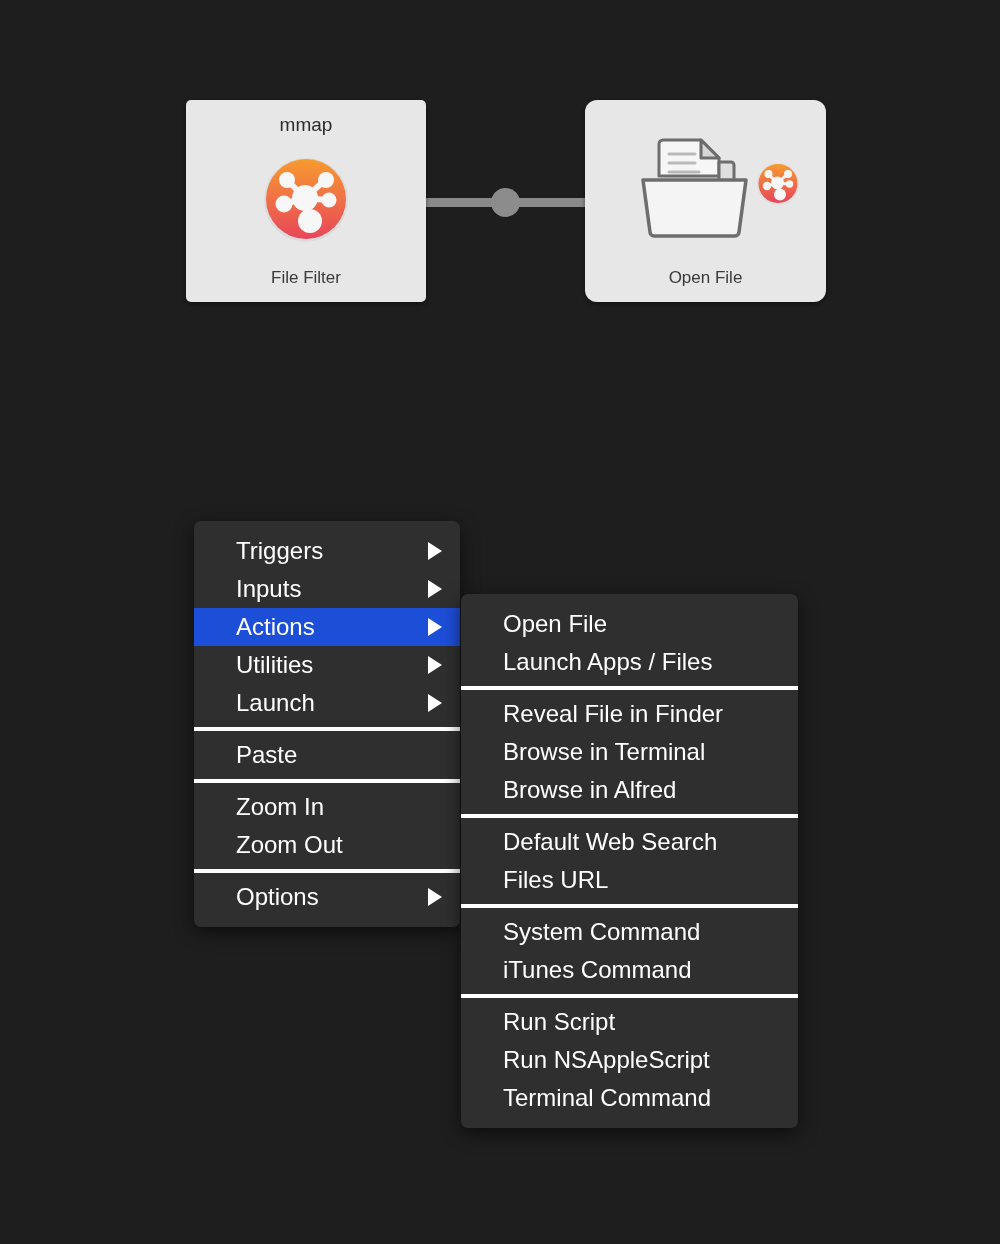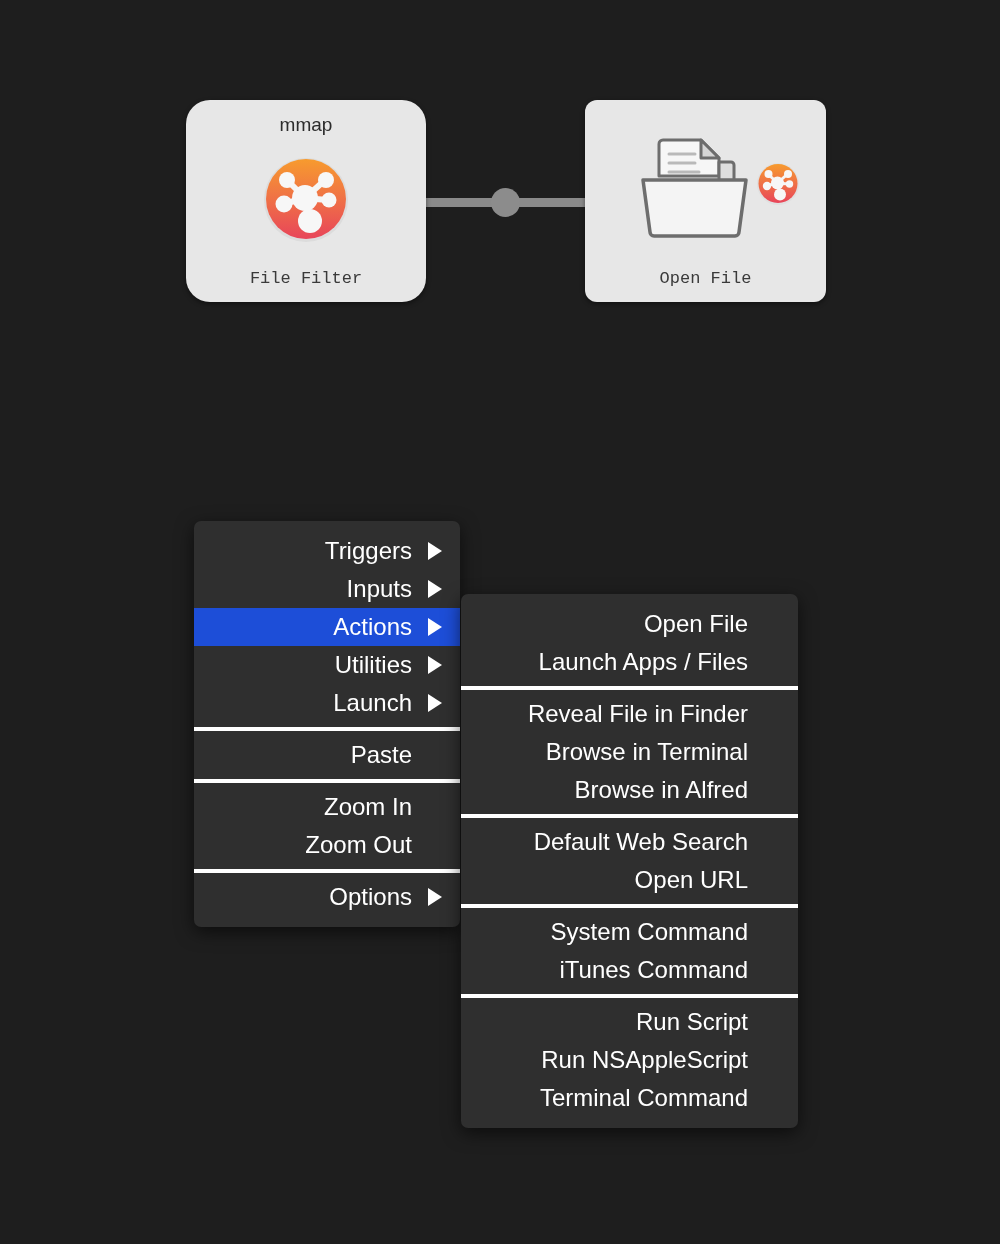--- a/index.html
+++ b/index.html
@@ -43,21 +43,21 @@
   .node-card {
     position: absolute;
     background: #e7e7e7;
     box-shadow: 0 2px 5px rgba(0,0,0,0.45);
   }
   .node-filter {
     left: 186px;
     top: 100px;
     width: 240px;
     height: 202px;
-    border-radius: 24px;
+    border-radius: 5px;
   }
   .node-action {
     left: 585px;
     top: 100px;
     width: 241px;
     height: 202px;
     border-radius: 12px;
   }
 
   .node-title {
@@ -70,21 +70,20 @@
     color: #2c2c2c;
   }
   .node-subtitle {
     position: absolute;
     bottom: 14px;
     left: 0;
     right: 0;
     text-align: center;
     font-size: 17px;
     color: #3a3a3a;
-    font-family: Liberation Mono, monospace;
   }
 
   .mindnode-big {
     position: absolute;
     left: 50%;
     top: 56px;
     transform: translateX(-50%);
     width: 88px;
     height: 88px;
   }
@@ -128,21 +127,21 @@
   .menu-group + .menu-group {
     border-top: 4px solid #ffffff;
   }
   .menu-group {
     padding: 5px 0;
   }
 
   .menu-item {
     display: flex;
     align-items: center;
-    justify-content: flex-end;
+    justify-content: space-between;
     height: 38px;
     padding: 0 18px 0 42px;
     color: #ffffff;
     font-size: 24px;
     white-space: nowrap;
   }
   #sub-menu .menu-item {
     padding-left: 42px;
     padding-right: 20px;
   }
@@ -325,21 +324,21 @@
           <span>Browse in Alfred</span>
           <span class="arrow hidden"></span>
         </div>
       </div>
       <div class="menu-group">
         <div class="menu-item">
           <span>Default Web Search</span>
           <span class="arrow hidden"></span>
         </div>
         <div class="menu-item">
-          <span>Open URL</span>
+          <span>Files URL</span>
           <span class="arrow hidden"></span>
         </div>
       </div>
       <div class="menu-group">
         <div class="menu-item">
           <span>System Command</span>
           <span class="arrow hidden"></span>
         </div>
         <div class="menu-item">
           <span>iTunes Command</span>

